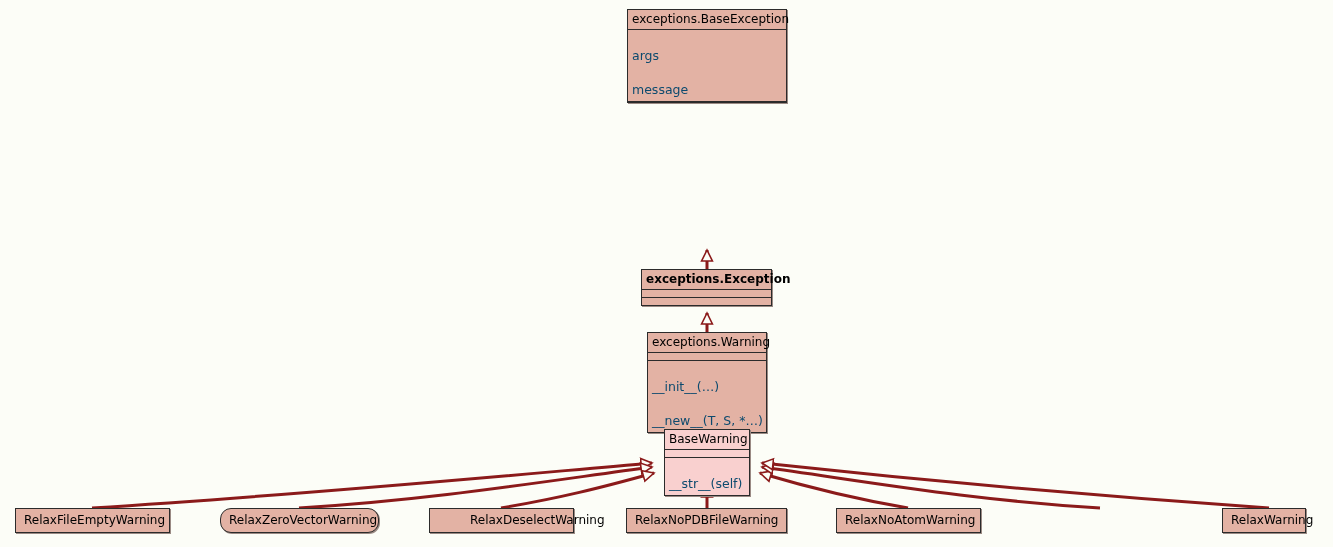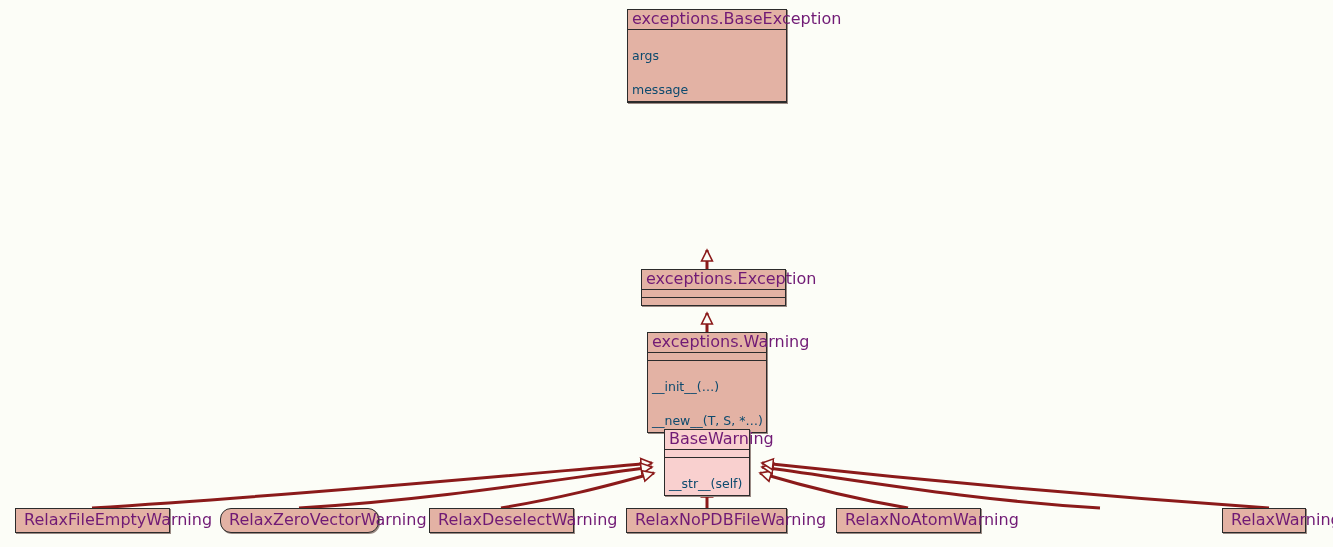--- a/index.html
+++ b/index.html
@@ -29,23 +29,23 @@
     border: 1px solid #2b2b2b;
     background: #e3b2a4;
     box-shadow: 1px 1px 0 #9a8a84;
   }
   .uml-class.light {
     background: #f9d0cf;
   }
   .cls-title {
     box-sizing: border-box;
     padding: 1px 4px 2px 4px;
-    font-size: 16px;
+    font-size: 12px;
     line-height: 16px;
-    color: #701a75;
+    color: #000000;
     white-space: nowrap;
   }
   .cls-sep {
     height: 1px;
     background: #2b2b2b;
     font-size: 0;
     line-height: 0;
   }
   .cls-compartment {
     box-sizing: border-box;
@@ -100,21 +100,21 @@
   <div class="uml-class" style="left:627px; top:9px; width:160px;">
     <div class="cls-title">exceptions.BaseException</div>
     <div class="cls-sep"></div>
     <div class="cls-compartment">
       <div class="cls-row">args</div>
       <div class="cls-row">message</div>
     </div>
     <div class="cls-sep"></div>
   </div>
 
-  <div class="uml-class" style="left:641px; top:269px; width:145px;">
+  <div class="uml-class" style="left:641px; top:269px; width:131px;font-weight:bold;">
     <div class="cls-title">exceptions.Exception</div>
     <div class="cls-sep"></div>
     <div class="cls-compartment empty-thin"></div>
     <div class="cls-sep"></div>
     <div class="cls-compartment empty-thin"></div>
   </div>
 
   <div class="uml-class" style="left:647px; top:332px; width:120px;">
     <div class="cls-title">exceptions.Warning</div>
     <div class="cls-sep"></div>
@@ -137,21 +137,21 @@
   </div>
 
   <div class="uml-class cls-onlytitle" style="left:15px; top:508px; width:155px;">
     <div class="cls-title">RelaxFileEmptyWarning</div>
   </div>
 
   <div class="uml-class cls-onlytitle" style="left:220px; top:508px; width:159px;border-radius:11px;">
     <div class="cls-title">RelaxZeroVectorWarning</div>
   </div>
 
-  <div class="uml-class cls-onlytitle" style="left:429px; top:508px; width:145px;">
+  <div class="uml-class cls-onlytitle" style="left:429px; top:508px; width:145px;padding-left:32px;">
     <div class="cls-title">RelaxDeselectWarning</div>
   </div>
 
   <div class="uml-class cls-onlytitle" style="left:626px; top:508px; width:161px;">
     <div class="cls-title">RelaxNoPDBFileWarning</div>
   </div>
 
   <div class="uml-class cls-onlytitle" style="left:836px; top:508px; width:145px;">
     <div class="cls-title">RelaxNoAtomWarning</div>
   </div>

